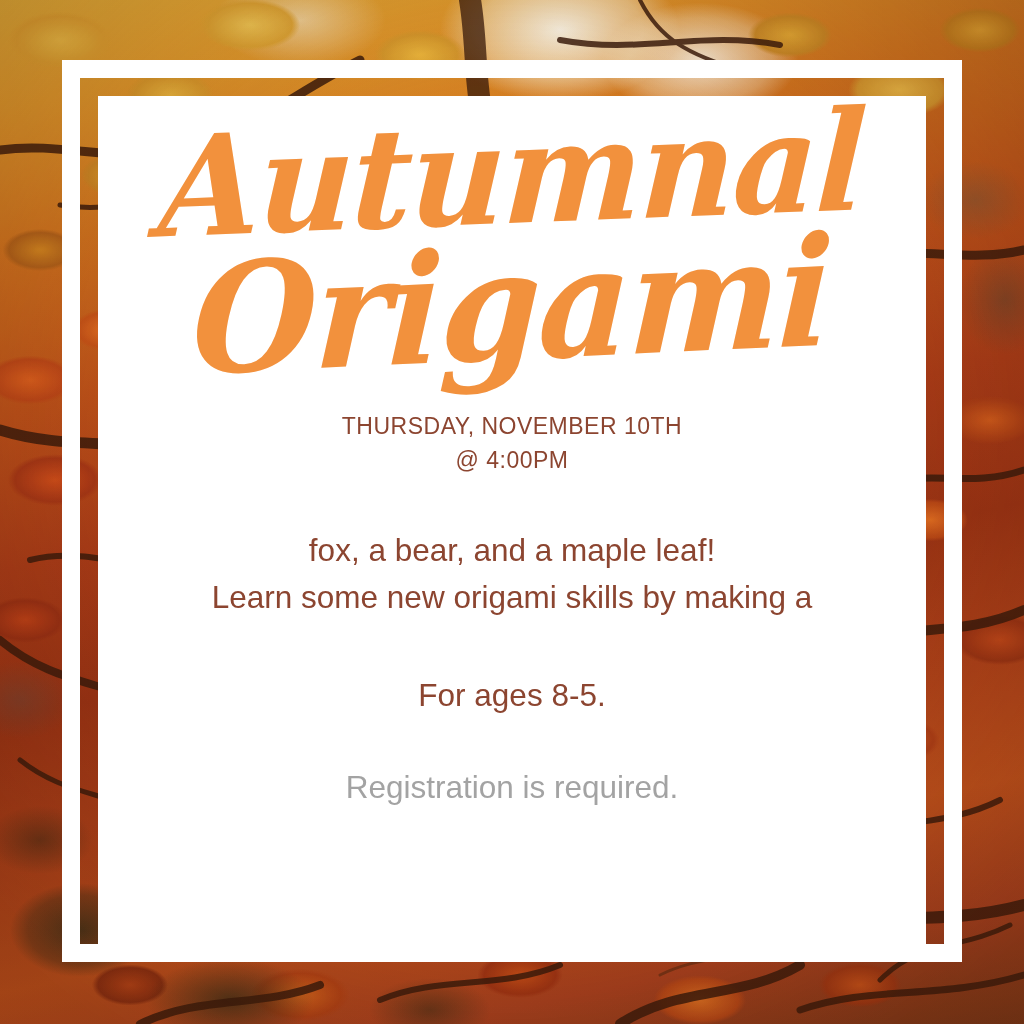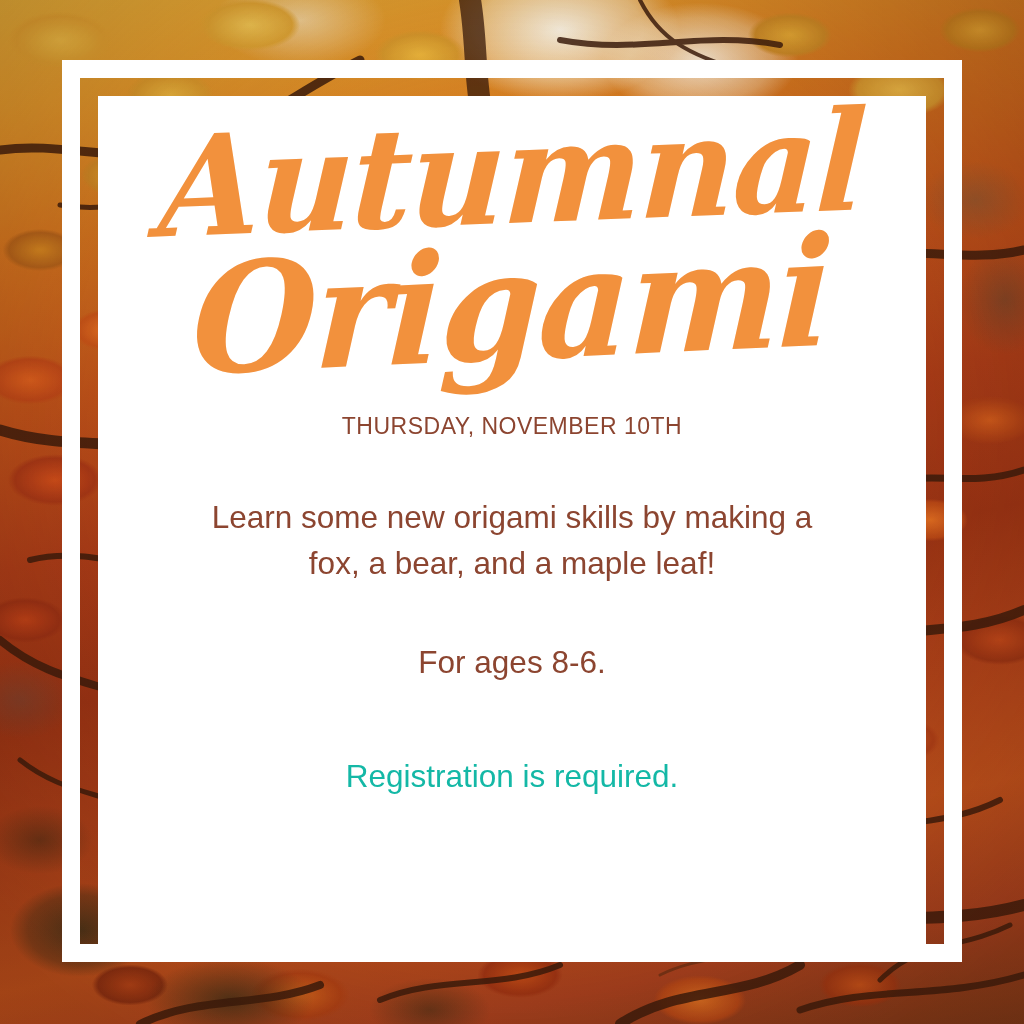--- a/index.html
+++ b/index.html
@@ -162,22 +162,22 @@
   }
   .desc-line { display:block; }
 
   .ages-block {
     margin-top:57px;
     color:#8c4530;
     font-size:31.5px;
   }
 
   .reg-block {
-    margin-top:77px;
-    color:#14b8a6;
+    margin-top:55px;
+    color:#a3a3a3;
     font-size:31.5px;
   }
 </style>
 </head>
 <body>
 
 <div id="poster">
 
   <div class="bg"></div>
   <div class="leaves-a"></div>
@@ -226,25 +226,26 @@
 
   <div class="content">
 
     <div class="title-block">
       <span class="title-line title-line-1">Autumnal</span>
       <span class="title-line title-line-2">Origami</span>
     </div>
 
     <div class="date-block">
       <span class="date-line">THURSDAY, NOVEMBER 10TH</span>
+      <span class="date-line">@ 4:00PM</span>
     </div>
 
     <div class="desc-block">
+      <span class="desc-line">fox, a bear, and a maple leaf!</span>
       <span class="desc-line">Learn some new origami skills by making a</span>
-      <span class="desc-line">fox, a bear, and a maple leaf!</span>
     </div>
 
-    <div class="ages-block">For ages 8-6.</div>
+    <div class="ages-block">For ages 8-5.</div>
 
     <div class="reg-block">Registration is required.</div>
 
   </div>
 </div>
 
 </body></html>

